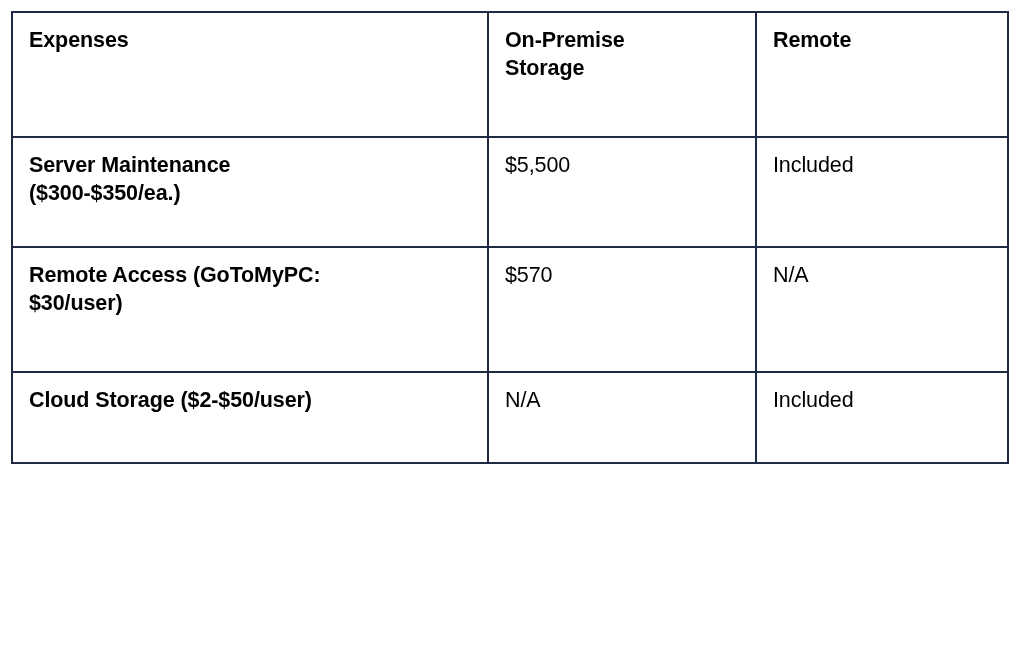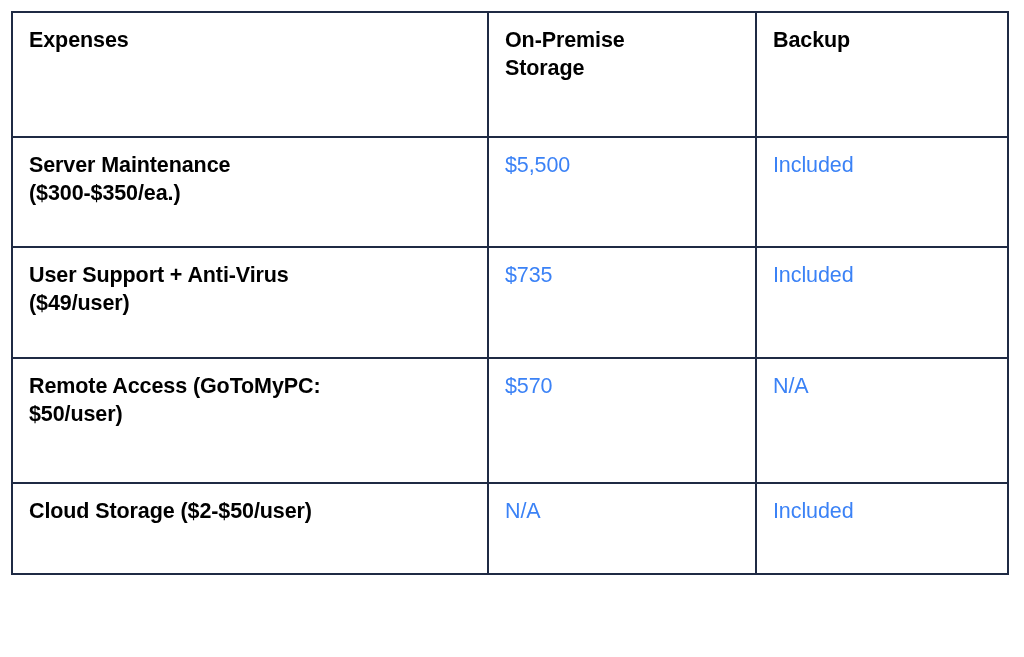--- a/index.html
+++ b/index.html
@@ -50,21 +50,21 @@
     font-size: 21.5px;
     line-height: 1.28;
     color: #000000;
     letter-spacing: -0.1px;
   }
 
   .cell-value {
     font-weight: normal;
     font-size: 21.5px;
     line-height: 1.28;
-    color: #3b82f6;
+    color: #000000;
     letter-spacing: -0.1px;
   }
 
   
   .row-header td { height: 109px; }
   .row-r0 td     { height: 94px; margin-left: 9px; }
   .row-r1 td     { height: 95px; }
   .row-r2 td     { height: 74px; }
   .row-r3 td     { height: 109px; }
   .row-r4 td     { height: 75px; }
@@ -84,55 +84,43 @@
 
       <tr class="row-header">
         <td>
           <div class="cell-label">Expenses</div>
         </td>
         <td>
           <div class="cell-label">On-Premise</div>
           <div class="cell-label">Storage</div>
         </td>
         <td>
-          <div class="cell-label">Backup</div>
+          <div class="cell-label">Remote</div>
         </td>
       </tr>
 
       <tr class="row-r0">
         <td>
           <div class="cell-label">Server Maintenance</div>
           <div class="cell-label">($300-$350/ea.)</div>
         </td>
         <td>
           <div class="cell-value">$5,500</div>
         </td>
         <td>
           <div class="cell-value">Included</div>
         </td>
       </tr>
 
-      <tr class="row-r1">
-        <td>
-          <div class="cell-label">User Support + Anti-Virus</div>
-          <div class="cell-label">($49/user)</div>
-        </td>
-        <td>
-          <div class="cell-value">$735</div>
-        </td>
-        <td>
-          <div class="cell-value">Included</div>
-        </td>
-      </tr>
 
 
       <tr class="row-r3">
         <td>
           <div class="cell-label">Remote Access (GoToMyPC:</div>
-          <div class="cell-label">$50/user)</div>
+          <div class="cell-label">$30/user)</div>
         </td>
         <td>
           <div class="cell-value">$570</div>
         </td>
         <td>
           <div class="cell-value">N/A</div>
         </td>
       </tr>
 
       <tr class="row-r4">

